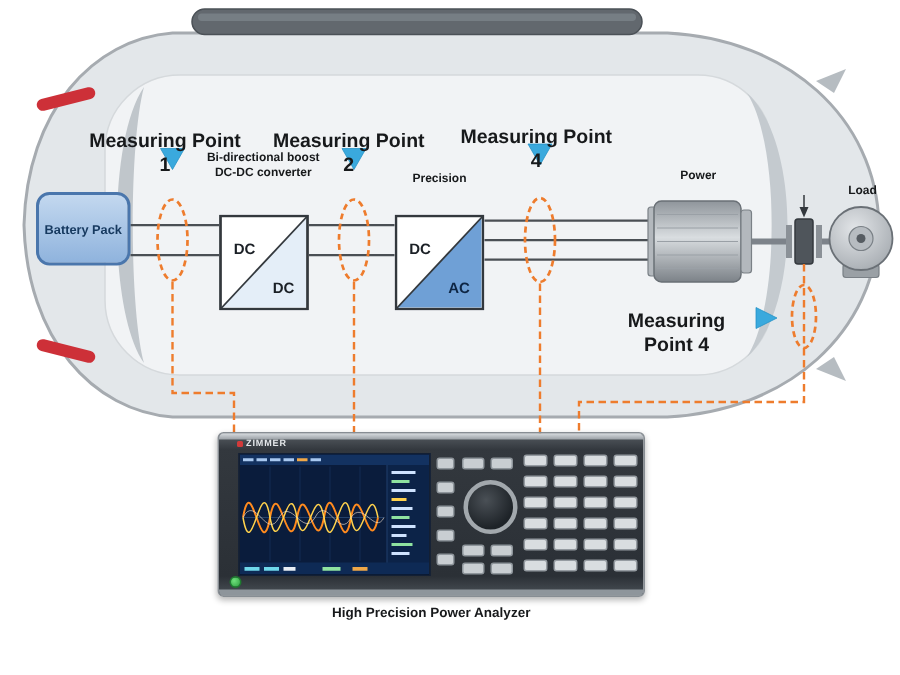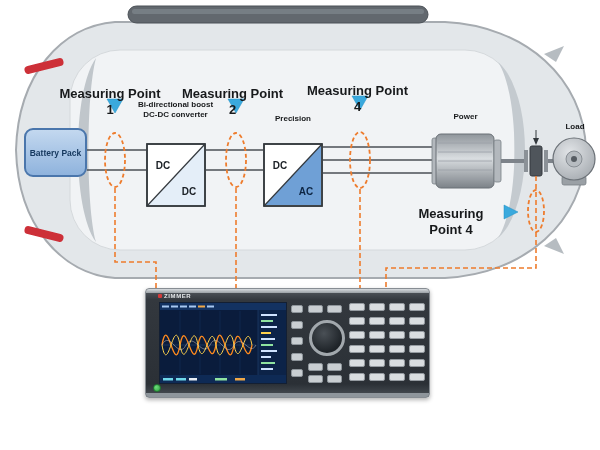--- a/index.html
+++ b/index.html
@@ -267,13 +267,14 @@
       <div class="key"></div>
         <div class="key"></div>
         <div class="key"></div>
         <div class="key"></div>
     </div>
 
     <div class="power"></div>
     <div class="az-bottom"></div>
   </div>
 
+  <div class="caption">High Precision Power Analyzer</div>
 </div>
 
 </body></html>

